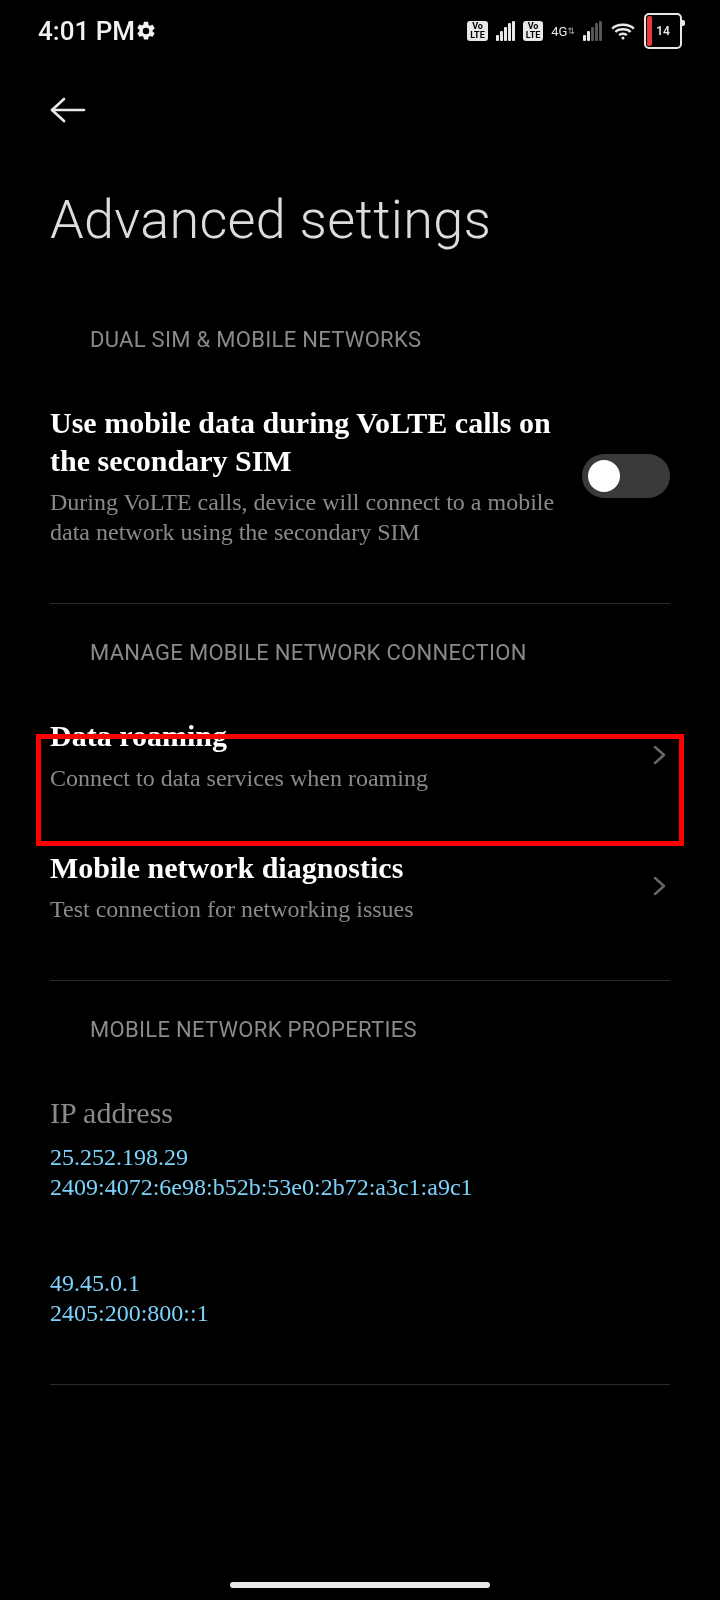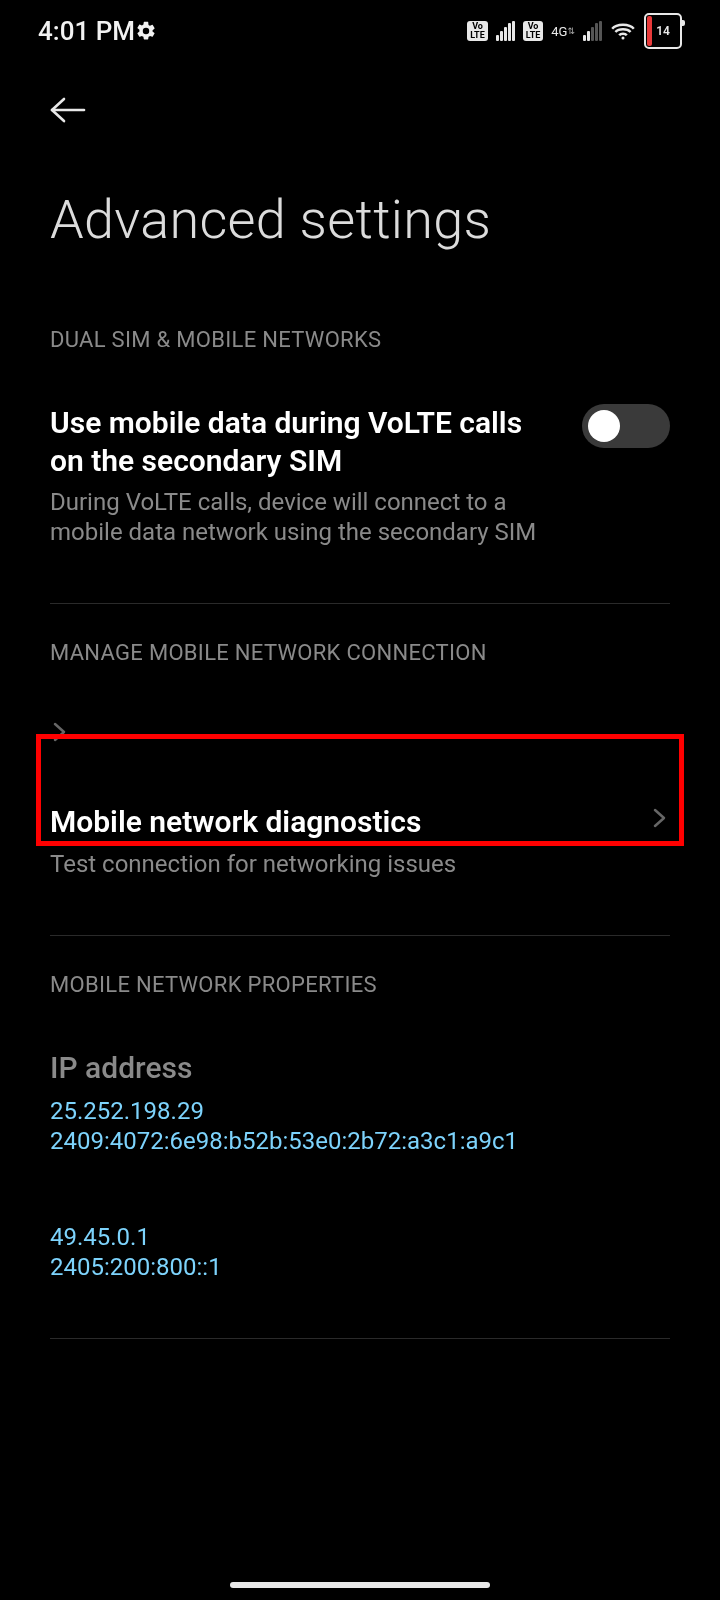--- a/index.html
+++ b/index.html
@@ -125,27 +125,29 @@
     letter-spacing: 0.3px;
   }
 
   
   .content { padding: 0 50px; }
   .section-header {
     font-size: 22px;
     color: #8a8a8a;
     letter-spacing: 0.3px;
     padding: 36px 0 22px 0;
+    margin-left: 40px;
   }
 
   .setting-item {
     display: flex;
-    align-items: flex-start;
+    align-items: center;
     padding: 30px 0 26px 0;
     gap: 20px;
+    font-family: Liberation Serif, serif;
   }
   .setting-text { flex: 1; min-width: 0; }
   .setting-title {
     font-size: 30px;
     font-weight: 600;
     color: #ffffff;
     line-height: 1.25;
   }
   .setting-sub {
     font-size: 24px;
@@ -296,20 +298,24 @@
     <div class="toggle">
       <div class="knob"></div>
     </div>
   </div>
 
   <div class="divider"></div>
 
   <div class="section-header">MANAGE MOBILE NETWORK CONNECTION</div>
 
   <div class="setting-item">
+    <div class="setting-text">
+      <div class="setting-title">Data roaming</div>
+      <div class="setting-sub">Connect to data services when roaming</div>
+    </div>
     <div class="chevron">
       <svg width="20" height="30" viewBox="0 0 20 30" fill="none" stroke="#666" stroke-width="2.5" stroke-linecap="round" stroke-linejoin="round">
           <polyline points="5,7 14,15 5,23"></polyline>
         </svg>
     </div>
   </div>
 
   <div class="setting-item">
     <div class="setting-text">
       <div class="setting-title">Mobile network diagnostics</div>

